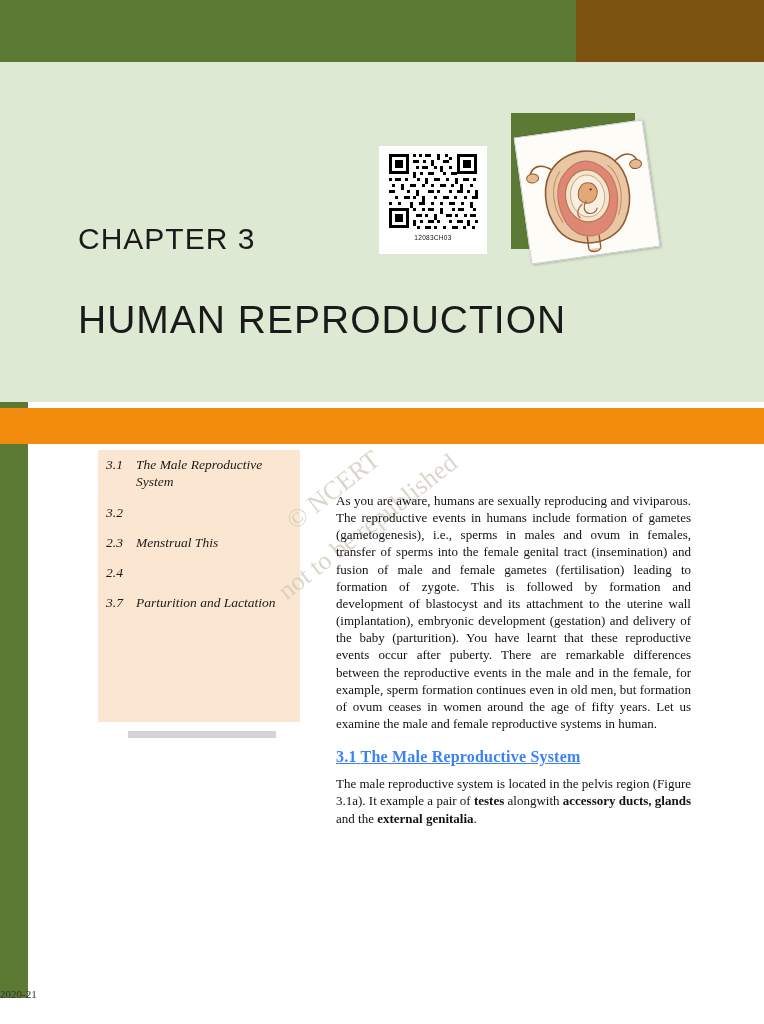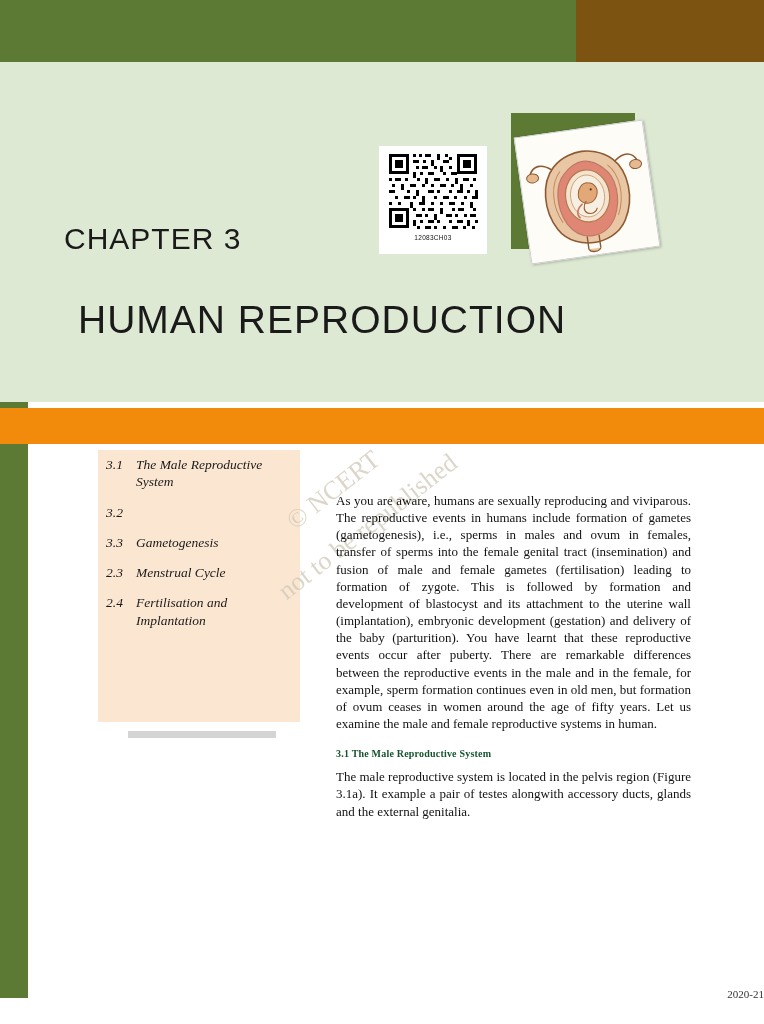--- a/index.html
+++ b/index.html
@@ -62,21 +62,21 @@
   .orange-band {
     position: absolute;
     left: 0; top: 408px;
     width: 764px; height: 36px;
     background: #f28a0c;
   }
 
   
   .chapter-label {
     position: absolute;
-    left: 64px; top: 222px;
+    left: 78px; top: 222px;
     font-family: "Liberation Sans", sans-serif;
     font-size: 30px;
     letter-spacing: 1px;
     color: #1a1a1a;
   }
   .chapter-title {
     position: absolute;
     left: 78px; top: 298px;
     font-family: "Liberation Sans", sans-serif;
     font-size: 39px;
@@ -170,26 +170,27 @@
   }
   .body-col p {
     margin: 0 0 10px 0;
     font-size: 13px;
     line-height: 1.32;
     text-align: justify;
     color: #111;
   }
   .section-head {
     margin: 16px 0 9px 0;
-    color: #14532d;
+    color: #3b82f6;
     font-weight: bold;
-    font-size: 10px;
+    font-size: 16px;
     letter-spacing: .2px;
-  }
-  b { font-weight: normal; }
+    text-decoration: underline;
+  }
+  b { font-weight: bold; }
 
   
   .watermark {
     position: absolute;
     left: 268px; top: 430px;
     width: 280px; height: 230px;
     transform: rotate(-38deg);
     color: #cfc9b8;
     opacity: .75;
     font-size: 26px;
@@ -199,21 +200,21 @@
     white-space: nowrap;
   }
   .wm1 { position: absolute; left: 60px; top: 6px; }
   .wm2 { position: absolute; left: 10px; top: 56px; }
 
   
   .footer {
     position: absolute;
     left: 0; top: 988px;
     width: 764px;
-    text-align: right;
+    text-align: left;
     font-size: 11px;
     color: #333;
     font-family: "Liberation Serif", serif;
   }
 </style>
 </head>
 <body>
 
 <div class="page">
 
@@ -381,30 +382,29 @@
   <div class="toc-box"></div>
   <div class="toc-list">
     <div class="toc-item">
       <span class="toc-num">3.1</span>
       <span class="toc-text">The Male Reproductive System</span>
     </div>
     <div class="toc-item">
       <span class="toc-num">3.2</span>
     </div>
     <div class="toc-item">
-      <span class="toc-num">3.3</span>
-      <span class="toc-text">Gametogenesis</span>
-    </div>
-    <div class="toc-item">
       <span class="toc-num">2.3</span>
-      <span class="toc-text">Menstrual Cycle</span>
+      <span class="toc-text">Menstrual This</span>
     </div>
     <div class="toc-item">
       <span class="toc-num">2.4</span>
-      <span class="toc-text">Fertilisation and Implantation</span>
+    </div>
+    <div class="toc-item">
+      <span class="toc-num">3.7</span>
+      <span class="toc-text">Parturition and Lactation</span>
     </div>
   </div>
   <div class="toc-underbar"></div>
 
   <div class="watermark">
     <span class="wm1">© NCERT</span>
     <span class="wm2">not to be republished</span>
   </div>
 
   <div class="body-col">

